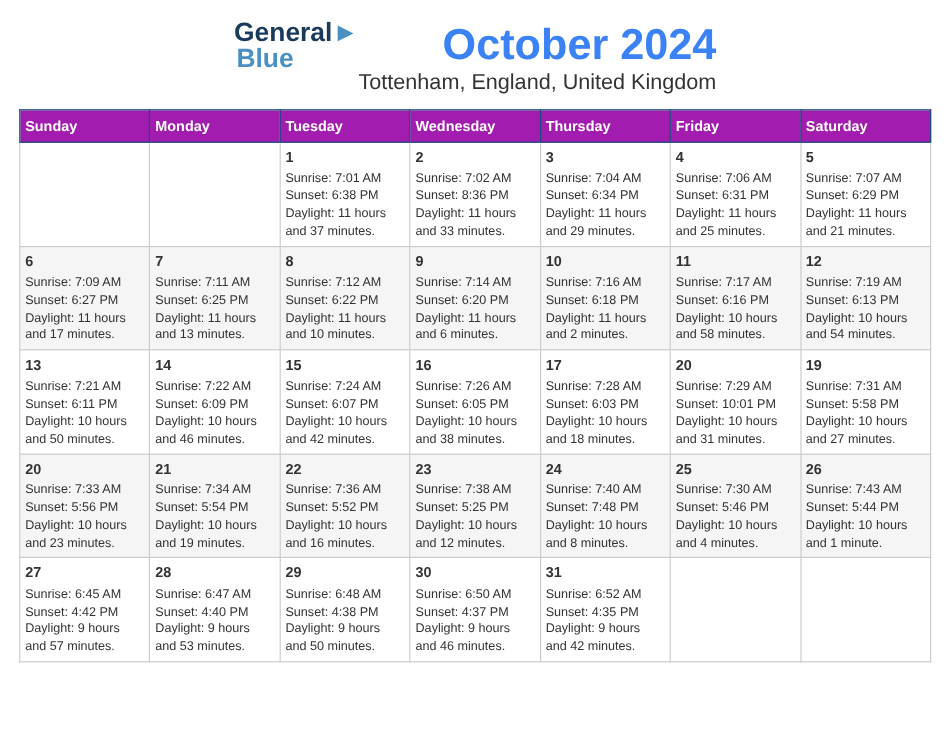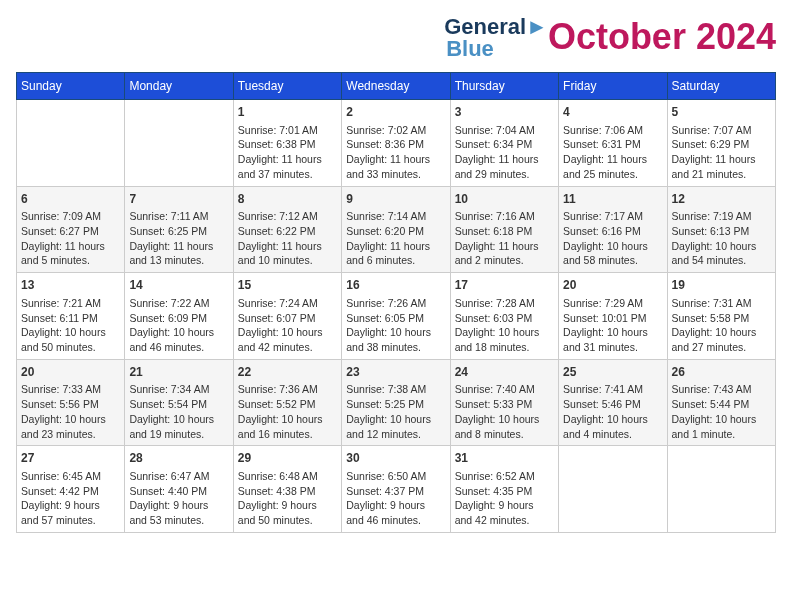--- a/index.html
+++ b/index.html
@@ -5,59 +5,59 @@
     * { box-sizing: border-box; margin: 0; padding: 0; }
     body {
       font-family: Arial, sans-serif;
       background: #fff;
       width: 792px;
       min-height: 612px;
       padding: 16px;
     }
     .header {
       display: flex;
-      justify-content: flex-end;
+      justify-content: center;
       align-items: flex-start;
       margin-bottom: 12px;
     }
     .logo {
       display: flex;
       flex-direction: column;
       align-items: flex-start;
     }
     .logo-row {
       display: flex;
       align-items: center;
       gap: 4px;
     }
     .title-block {
       text-align: right;
     }
     .title-block h1 {
       font-size: 36px;
       font-weight: bold;
-      color: #be185d;
+      color: #3b82f6;
     }
     .title-block h2 {
       font-size: 18px;
       font-weight: normal;
       color: #333;
     }
     table {
       width: 100%;
       border-collapse: collapse;
       font-size: 11px;
     }
     thead tr th {
-      background-color: #1d4ed8;
+      background-color: #a21caf;
       color: #fff;
       padding: 6px 4px;
       text-align: left;
       font-size: 12px;
-      font-weight: normal;
+      font-weight: bold;
       border: 1px solid #1a4a7a;
     }
     tbody tr td {
       border: 1px solid #ccc;
       vertical-align: top;
       padding: 4px;
       height: 80px;
       width: calc(100% / 7);
       background: #fff;
       color: #333;
@@ -90,20 +90,21 @@
   <div class="logo">
     <div class="logo-row">
       <div style="font-size:22px;font-weight:bold;color:#1a3a5c;line-height:1;">
         General<span style="color:#4a90c4;">►</span>
       </div>
     </div>
     <div style="font-size:22px;font-weight:bold;color:#4a90c4;line-height:1;margin-left:2px;">Blue</div>
   </div>
   <div class="title-block">
     <h1>October 2024</h1>
+    <h2>Tottenham, England, United Kingdom</h2>
   </div>
 </div>
 
 <table>
   <thead>
     <tr id="header-row">
         <th>Sunday</th>
         <th>Monday</th>
         <th>Tuesday</th>
         <th>Wednesday</th>
@@ -151,21 +152,21 @@
           <div>Daylight: 11 hours</div>
           <div>and 21 minutes.</div>
         </td>
       </tr>
       <tr>
         <td>
           <span class="day-number">6</span>
           <div>Sunrise: 7:09 AM</div>
           <div>Sunset: 6:27 PM</div>
           <div>Daylight: 11 hours</div>
-          <div>and 5 minutes.</div>
+          <div>and 17 minutes.</div>
         </td>
         <td>
           <span class="day-number">7</span>
           <div>Sunrise: 7:11 AM</div>
           <div>Sunset: 6:25 PM</div>
           <div>Daylight: 11 hours</div>
           <div>and 13 minutes.</div>
         </td>
         <td>
           <span class="day-number">8</span>
@@ -279,27 +280,27 @@
         <td>
           <span class="day-number">23</span>
           <div>Sunrise: 7:38 AM</div>
           <div>Sunset: 5:25 PM</div>
           <div>Daylight: 10 hours</div>
           <div>and 12 minutes.</div>
         </td>
         <td>
           <span class="day-number">24</span>
           <div>Sunrise: 7:40 AM</div>
-          <div>Sunset: 5:33 PM</div>
+          <div>Sunset: 7:48 PM</div>
           <div>Daylight: 10 hours</div>
           <div>and 8 minutes.</div>
         </td>
         <td>
           <span class="day-number">25</span>
-          <div>Sunrise: 7:41 AM</div>
+          <div>Sunrise: 7:30 AM</div>
           <div>Sunset: 5:46 PM</div>
           <div>Daylight: 10 hours</div>
           <div>and 4 minutes.</div>
         </td>
         <td>
           <span class="day-number">26</span>
           <div>Sunrise: 7:43 AM</div>
           <div>Sunset: 5:44 PM</div>
           <div>Daylight: 10 hours</div>
           <div>and 1 minute.</div>

